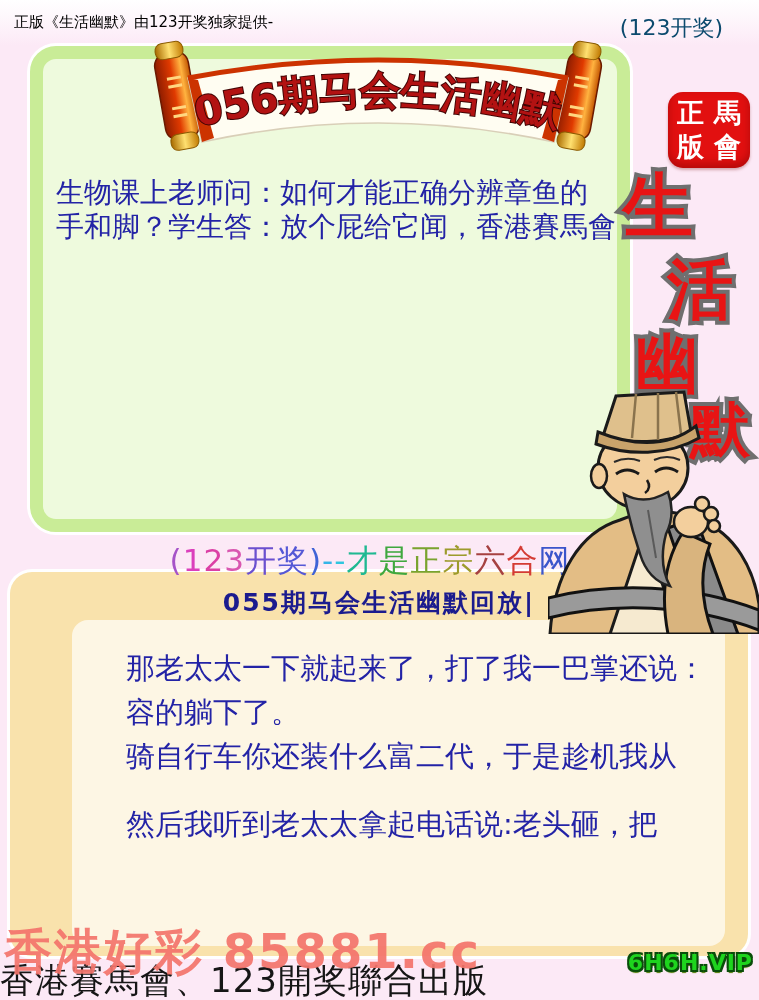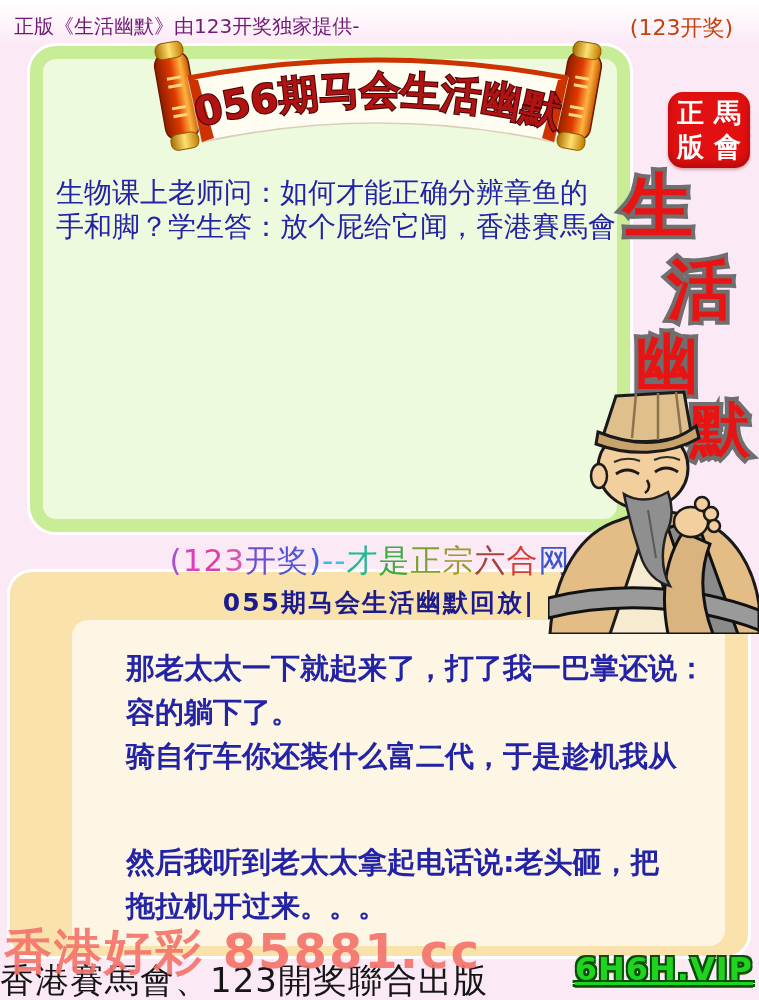--- a/index.html
+++ b/index.html
@@ -8,24 +8,24 @@
     background:#fce9f6;
     font-family:"DejaVu Sans","Liberation Sans",sans-serif;
   }
   .abs{position:absolute;}
   
   .header-band{
     left:0;top:0;width:759px;height:46px;
     background:linear-gradient(to bottom,#ffffff 0%,#fdf0f9 70%,#fce9f6 100%);
   }
   .header-left{
-    left:14px;top:13px;font-size:20px;color:#701a75;letter-spacing:0;white-space:nowrap;
+    left:14px;top:13px;font-size:15px;color:#000000;letter-spacing:0;white-space:nowrap;
   }
   .header-right{
-    right:26px;top:13px;font-size:22px;color:#c2410c;white-space:nowrap;
+    right:36px;top:13px;font-size:22px;color:#0c4a6e;white-space:nowrap;
   }
   
   .issue-box{
     left:30px;top:46px;width:600px;height:486px;
     background:#eefadd;
     border:13px solid #c9ec97;border-radius:26px;
     box-shadow:0 0 0 3px #ffffff;
     box-sizing:border-box;
   }
   .banner-svg{left:130px;top:38px;width:496px;height:116px;z-index:6;}
@@ -62,37 +62,36 @@
   .recap-heading{
     left:0;top:14px;width:100%;text-align:center;
     font-size:25px;font-weight:bold;color:#1b1b8e;letter-spacing:2px;
   }
   .recap-panel{
     left:62px;top:48px;width:653px;height:326px;
     background:#fdf6e4;border-radius:16px;
   }
   .recap-text{
     left:54px;top:26px;width:590px;
-    font-size:29px;font-weight:bold;color:#2323a6;line-height:44px;
-  }
-  .recap-text .para2{margin-top:62px;}
+    font-size:29px;font-weight:normal;color:#2323a6;line-height:44px;
+  }
+  .recap-text .para2{margin-top:24px;}
   
   .watermark{
     left:4px;top:920px;z-index:10;white-space:nowrap;
     font-size:48px;font-weight:bold;color:rgba(243,116,108,.93);letter-spacing:2px;
   }
   .publisher{
     left:0;top:958px;width:740px;z-index:5;text-align:left;
     font-size:34px;color:#161616;letter-spacing:1px;
   }
   .site-vip{
     right:6px;top:950px;z-index:11;white-space:nowrap;
-    font-size:32px;font-weight:bold;color:#1ed41e;letter-spacing:1px;
+    font-size:22px;font-weight:bold;color:#1ed41e;letter-spacing:1px;
     text-shadow:-2px -2px 0 #0a4d0a,2px -2px 0 #0a4d0a,-2px 2px 0 #0a4d0a,2px 2px 0 #0a4d0a,0 3px 1px #4d7a00;
-    text-decoration:underline;
   }
 </style>
 </head>
 <body>
 
 <div class="abs header-band"></div>
 <div class="abs header-left">正版《生活幽默》由123开奖独家提供-</div>
 <div class="abs header-right">(123开奖)</div>
 
 <div class="abs issue-box"></div>
@@ -195,21 +194,20 @@
   <div class="abs recap-heading">055期马会生活幽默回放|</div>
   <div class="abs recap-panel">
     <div class="abs recap-text">
       <div class="para1">
           <div>那老太太一下就起来了，打了我一巴掌还说：</div>
           <div>容的躺下了。</div>
           <div>骑自行车你还装什么富二代，于是趁机我从</div>
         </div>
       <div class="para2">
           <div>然后我听到老太太拿起电话说:老头砸，把</div>
-          <div>拖拉机开过来。。。</div>
         </div>
     </div>
   </div>
 </div>
 
 <div class="abs publisher">香港賽馬會、123開奖聯合出版</div>
 <div class="abs watermark">香港好彩 85881.cc</div>
 <div class="abs site-vip">6H6H.VIP</div>
 
 </body></html>

